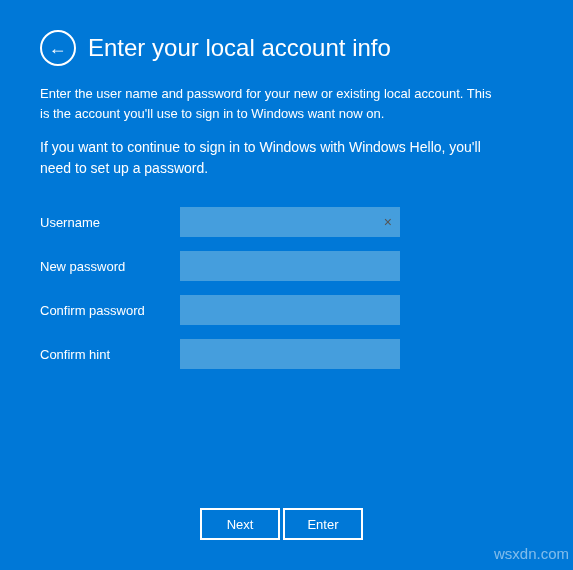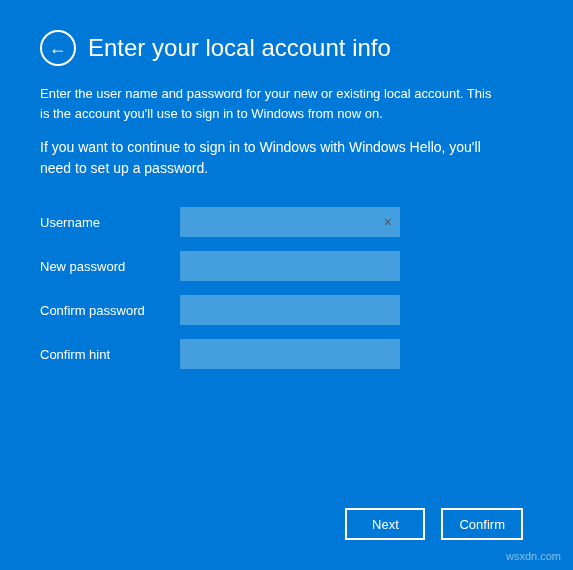--- a/index.html
+++ b/index.html
@@ -121,58 +121,58 @@
       cursor: pointer;
       color: #555;
       font-size: 14px;
       line-height: 1;
       padding: 2px 4px;
     }
 
     .footer {
       margin-top: auto;
       display: flex;
-      justify-content: flex-end;
-      gap: 16px;
+      justify-content: center;
+      gap: 3px;
       padding-right: 10px;
     }
 
     .btn {
       min-width: 80px;
       height: 32px;
       border: 2px solid white;
       background: transparent;
       color: white;
       font-size: 13px;
       cursor: pointer;
       padding: 0 16px;
       font-family: 'Segoe UI', Arial, sans-serif;
     }
 
     .watermark {
       position: absolute;
       bottom: 8px;
-      right: 12px;
-      font-size: 11px;
+      right: 4px;
+      font-size: 15px;
       color: rgba(255,255,255,0.5);
     }
   </style>
 </head>
 <body>
 
 <div class="container">
 
   <div class="header">
     <button class="back-button">
       <span class="back-arrow">←</span>
     </button>
     <h1 class="page-title">Enter your local account info</h1>
   </div>
 
-  <p class="description">Enter the user name and password for your new or existing local account. This is the account you'll use to sign in to Windows from now on.</p>
+  <p class="description">Enter the user name and password for your new or existing local account. This is the account you'll use to sign in to Windows want now on.</p>
   <p class="description-second">If you want to continue to sign in to Windows with Windows Hello, you'll need to set up a password.</p>
 
   <div class="form-section">
 
     <div class="form-row">
       <label class="form-label">Username</label>
       <div class="form-input-wrapper">
         <input class="form-input" type="text" style="">
         <button class="clear-btn">×</button>
       </div>
@@ -196,18 +196,18 @@
       <label class="form-label">Confirm hint</label>
       <div class="form-input-wrapper">
         <input class="form-input" type="text" style="">
       </div>
     </div>
 
   </div>
 
   <div class="footer">
     <button class="btn">Next</button>
-    <button class="btn">Confirm</button>
+    <button class="btn">Enter</button>
   </div>
 
 </div>
 
 <span class="watermark">wsxdn.com</span>
 
 </body></html>

